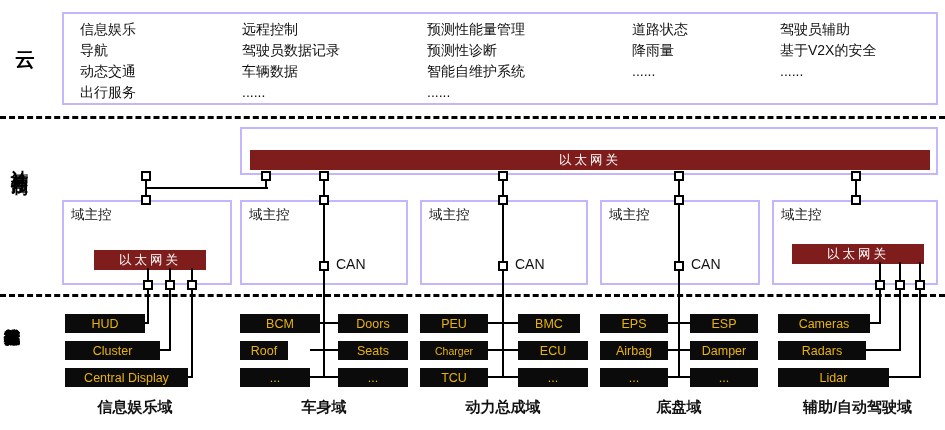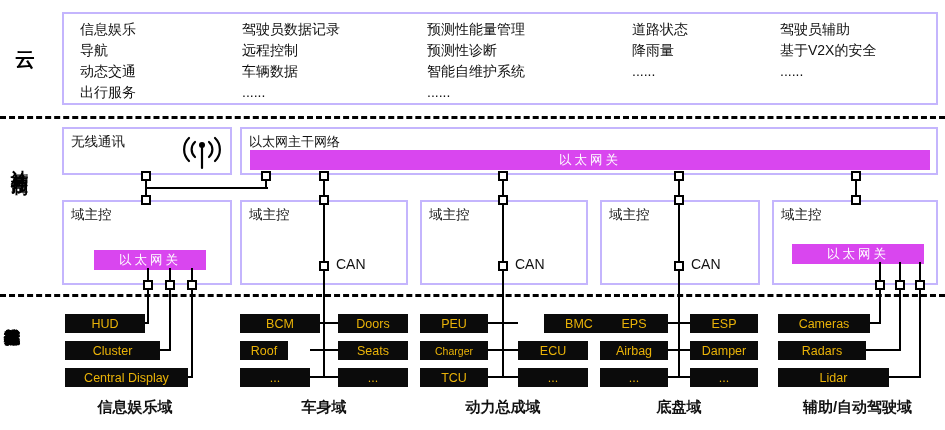--- a/index.html
+++ b/index.html
@@ -1,20 +1,20 @@
 <!DOCTYPE html>
 <html><head>
 <meta charset="utf-8">
 <style>
   *{box-sizing:border-box}
   body{margin:0;background:#fff;color:#111;font-family:"Liberation Sans","DejaVu Sans",sans-serif}
   #canvas{position:relative;width:945px;height:430px;background:#fff;overflow:hidden}
   .box{position:absolute;border:2px solid #c4b5fd;background:#fff}
   .boxtitle{position:absolute;left:7px;top:4px;font-size:13.5px;white-space:nowrap}
-  .bar{position:absolute;background:#d946ef;color:#fff;display:flex;align-items:center;justify-content:center;font-size:12.5px;letter-spacing:3px;white-space:nowrap}
+  .bar{position:absolute;background:#7f1d1d;color:#fff;display:flex;align-items:center;justify-content:center;font-size:12.5px;letter-spacing:3px;white-space:nowrap}
   .dev{position:absolute;height:19px;background:#0b0b0b;color:#eab308;display:flex;align-items:center;justify-content:center;font-size:12.5px;white-space:nowrap}
   .hl,.vl{position:absolute;background:#000}
   .sq{position:absolute;width:10px;height:10px;border:2px solid #000;background:#fff;z-index:3}
   .dash{position:absolute;left:0;width:945px;height:0;border-top:3px dashed #000}
   .lbl{position:absolute;font-size:14px;white-space:nowrap}
   .glabel{position:absolute;top:398px;height:22px;font-size:15px;font-weight:bold;text-align:center;white-space:nowrap}
   .side{position:absolute;font-weight:bold;color:#000}
   .vert{writing-mode:vertical-lr;text-orientation:upright;letter-spacing:2px}
   .cloudcol{position:absolute;top:5px;font-size:14px;line-height:21px;white-space:nowrap}
 </style>
@@ -31,22 +31,22 @@
   <div class="side vert" style="left:2px;top:316px;height:104px;width:46px;font-size:16px;line-height:21px;letter-spacing:0">标准化执行器与传感器</div>
 
   <div class="box" style="left:62px;top:12px;width:876px;height:93px">
     <div class="cloudcol" style="left:16px">
       <div>信息娱乐</div>
       <div>导航</div>
       <div>动态交通</div>
       <div>出行服务</div>
     </div>
     <div class="cloudcol" style="left:178px">
+      <div>远程控制</div>
       <div>驾驶员数据记录</div>
-      <div>远程控制</div>
       <div>车辆数据</div>
       <div>......</div>
     </div>
     <div class="cloudcol" style="left:363px">
       <div>预测性能量管理</div>
       <div>预测性诊断</div>
       <div>智能自维护系统</div>
       <div>......</div>
     </div>
     <div class="cloudcol" style="left:568px">
@@ -54,36 +54,22 @@
       <div>降雨量</div>
       <div>......</div>
     </div>
     <div class="cloudcol" style="left:716px">
       <div>驾驶员辅助</div>
       <div>基于V2X的安全</div>
       <div>......</div>
     </div>
   </div>
 
-  <div class="box" style="left:62px;top:127px;width:170px;height:48px">
-    <div class="boxtitle">无线通讯</div>
-    <svg width="52" height="40" viewBox="0 0 52 40" style="position:absolute;left:112px;top:3px">
-      <g stroke="#000" stroke-width="2.2" fill="none" stroke-linecap="round">
-        <path d="M19 10 a10 10 0 0 0 0 15"></path>
-        <path d="M13 6 a16 16 0 0 0 0 23"></path>
-        <path d="M33 10 a10 10 0 0 1 0 15"></path>
-        <path d="M39 6 a16 16 0 0 1 0 23"></path>
-        <line x1="26" y1="14" x2="26" y2="36"></line>
-      </g>
-      <circle cx="26" cy="13" r="3" fill="#000"></circle>
-    </svg>
-  </div>
 
   <div class="box" style="left:240px;top:127px;width:698px;height:48px">
-    <div class="boxtitle" style="font-size:13px">以太网主干网络</div>
     <div class="bar" style="left:8px;top:21px;width:680px;height:20px">以太网关</div>
   </div>
 
   <div class="box" style="left:62px;top:200px;width:170px;height:85px">
     <div class="boxtitle">域主控</div>
     <div class="bar" style="left:30px;top:48px;width:112px;height:20px">以太网关</div>
   </div>
   <div class="box" style="left:240px;top:200px;width:168px;height:85px">
     <div class="boxtitle">域主控</div>
   </div>
@@ -170,21 +156,21 @@
   <div class="dev" style="left:65px;top:368px;width:123px">Central Display</div>
 
   <div class="dev" style="left:240px;top:314px;width:80px">BCM</div>
   <div class="dev" style="left:338px;top:314px;width:70px">Doors</div>
   <div class="dev" style="left:240px;top:341px;width:48px">Roof</div>
   <div class="dev" style="left:338px;top:341px;width:70px">Seats</div>
   <div class="dev" style="left:240px;top:368px;width:70px">...</div>
   <div class="dev" style="left:338px;top:368px;width:70px">...</div>
 
   <div class="dev" style="left:420px;top:314px;width:68px">PEU</div>
-  <div class="dev" style="left:544px;top:314px;width:70px">BMC</div>
+  <div class="dev" style="left:518px;top:314px;width:62px">BMC</div>
   <div class="dev" style="left:420px;top:341px;width:68px;font-size:10.5px">Charger</div>
   <div class="dev" style="left:518px;top:341px;width:70px">ECU</div>
   <div class="dev" style="left:420px;top:368px;width:68px">TCU</div>
   <div class="dev" style="left:518px;top:368px;width:70px">...</div>
 
   <div class="dev" style="left:600px;top:314px;width:68px">EPS</div>
   <div class="dev" style="left:690px;top:314px;width:68px">ESP</div>
   <div class="dev" style="left:600px;top:341px;width:68px">Airbag</div>
   <div class="dev" style="left:690px;top:341px;width:68px">Damper</div>
   <div class="dev" style="left:600px;top:368px;width:68px">...</div>

